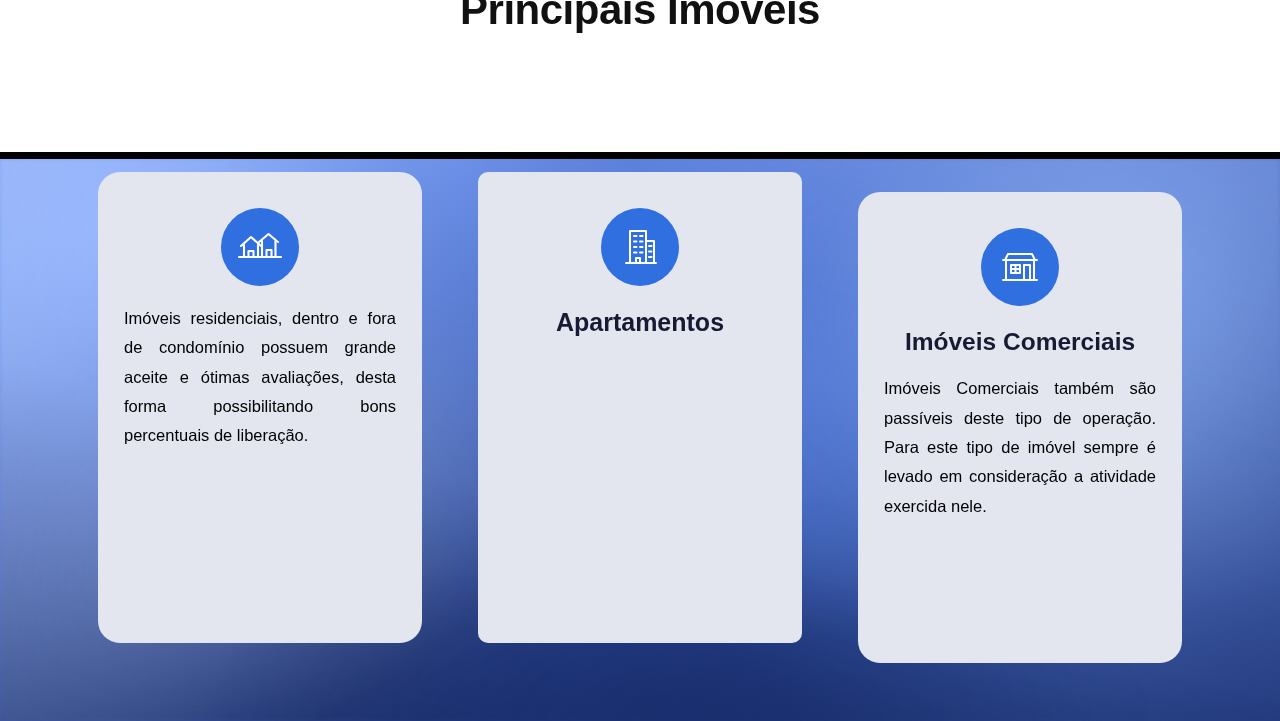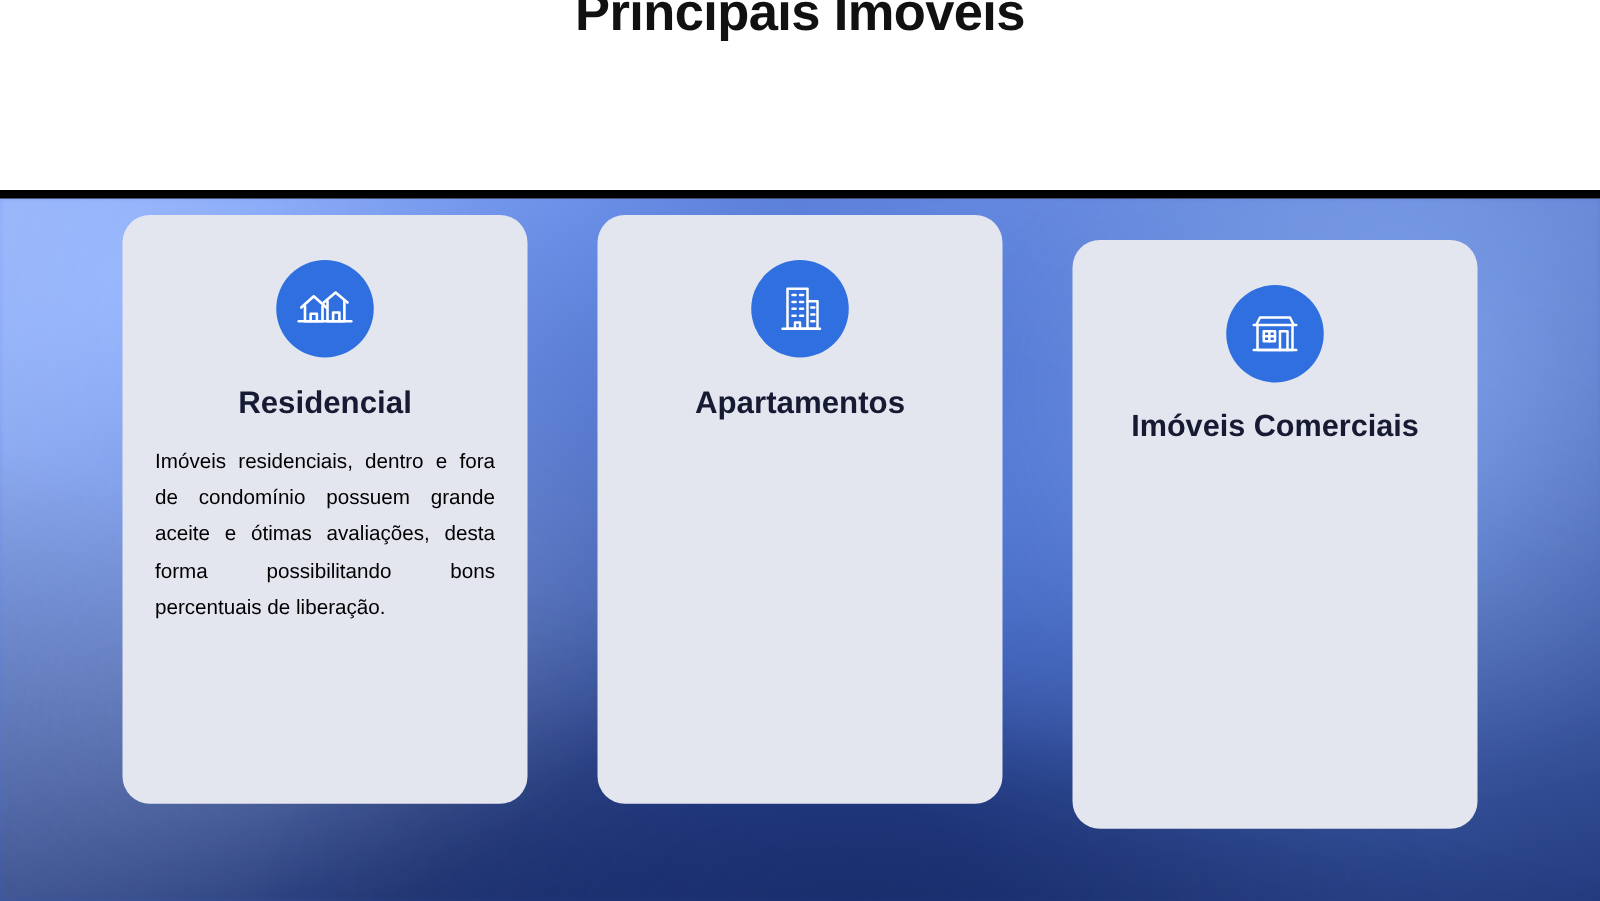--- a/index.html
+++ b/index.html
@@ -123,21 +123,21 @@
     width: 324px;
     background: #e3e6ef;
     border-radius: 22px;
     box-sizing: border-box;
     padding: 36px 26px 26px 26px;
     display: flex;
     flex-direction: column;
     align-items: center;
   }
   .card-1 { left: 98px;  height: 471px; }
-  .card-2 { left: 478px; height: 471px; }
+  .card-2 { left: 478px; height: 471px; border-radius: 10px; }
   .card-3 { left: 858px; height: 471px; margin-top: 20px; }
 
   .card-icon {
     width: 78px;
     height: 78px;
     border-radius: 50%;
     background: #2f6fe0;
     display: flex;
     align-items: center;
     justify-content: center;
@@ -188,21 +188,20 @@
           <svg width="46" height="42" viewBox="0 0 46 42" fill="none" stroke="#ffffff" stroke-width="2.1" stroke-linecap="round" stroke-linejoin="round">
             <path d="M4 20 L14 11 L24 20"></path>
             <path d="M7 19 V31 H21 V19"></path>
             <path d="M11.5 31 V25 H16.5 V31"></path>
             <path d="M22 16 L31.5 8 L41 16"></path>
             <path d="M25 15 V31 H38.5 V15"></path>
             <path d="M29.5 31 V24 H34.5 V31"></path>
             <path d="M2 31 H44"></path>
           </svg>
         </div>
-        <div class="card-title">Residencial</div>
         <div class="card-text">Imóveis residenciais, dentro e fora de condomínio possuem grande aceite e ótimas avaliações, desta forma possibilitando bons percentuais de liberação.</div>
       </div>
 
       <div class="card card-2">
         <div class="card-icon">
           <svg width="42" height="44" viewBox="0 0 42 44" fill="none" stroke="#ffffff" stroke-width="2" stroke-linecap="round" stroke-linejoin="round">
             <path d="M11 6 H27 V38 H11 Z"></path>
             <path d="M27 16 H35 V38 H27"></path>
             <path d="M15 11 H17.5 M21 11 H23.5"></path>
             <path d="M15 16.5 H17.5 M21 16.5 H23.5"></path>
@@ -223,17 +222,18 @@
             <path d="M6 14 H40"></path>
             <path d="M9 14 V34 H37 V14"></path>
             <path d="M6 34 H40"></path>
             <path d="M14 19 H23 V27 H14 Z"></path>
             <path d="M18.5 19 V27 M14 23 H23"></path>
             <path d="M27 19 H33 V34"></path>
             <path d="M27 19 V34"></path>
           </svg>
         </div>
         <div class="card-title">Imóveis Comerciais</div>
+        <div class="card-text">Imóveis Comerciais também são passíveis deste tipo de operação. Para este tipo de imóvel sempre é levado em consideração a atividade exercida nele.</div>
       </div>
 
     </div>
   </div>
 </div>
 
 </body></html>

